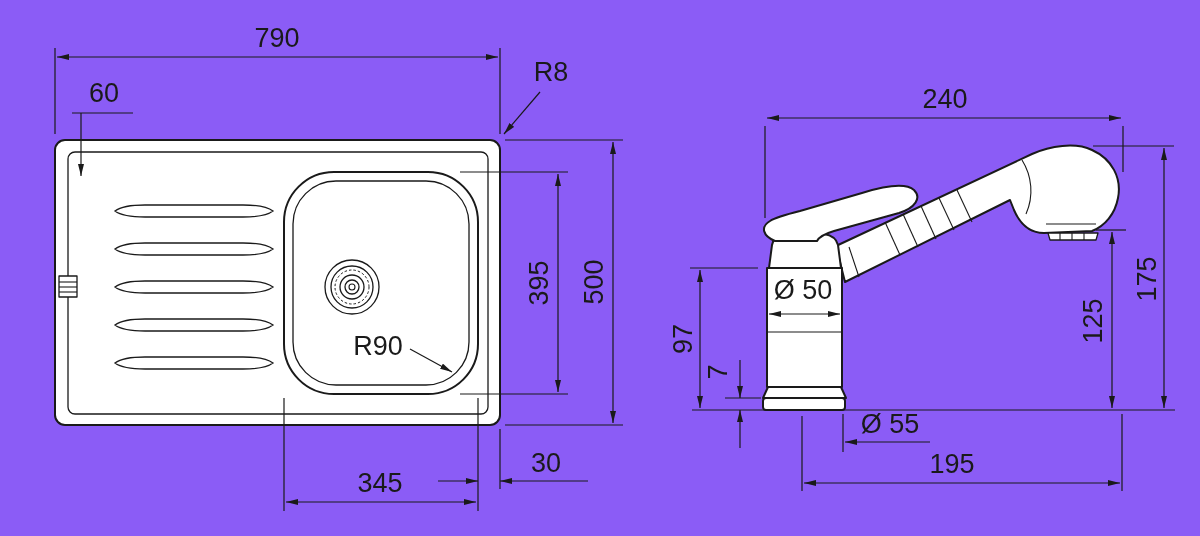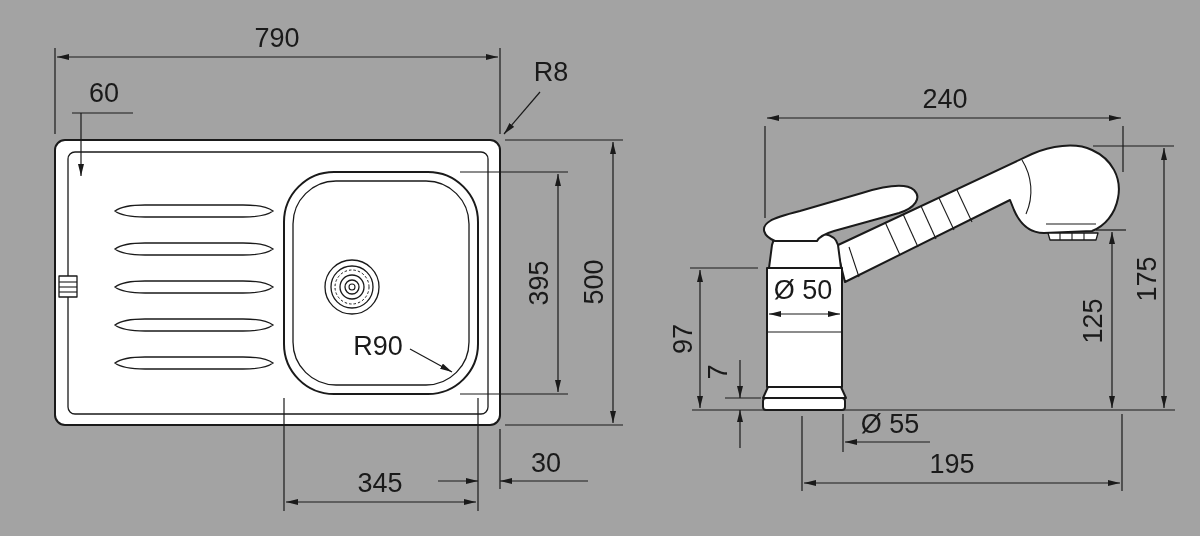--- a/index.html
+++ b/index.html
@@ -1,19 +1,19 @@
 <!DOCTYPE html>
 <html><head>
 <meta charset="utf-8">
 <style>
   html,body{margin:0;padding:0;background:#ffffff;}
   .canvas{
     position:relative;
     width:1200px;height:536px;
-    background:#a3a3a3;
+    background:#8b5cf6;
     font-family:"Liberation Sans", sans-serif;
     overflow:hidden;
   }
   svg{display:block;}
   .outline{fill:#ffffff;stroke:#1a1a1a;stroke-width:2;stroke-linejoin:round;}
   .outline-thin{fill:#ffffff;stroke:#1a1a1a;stroke-width:1.3;stroke-linejoin:round;}
   .inner{fill:none;stroke:#1a1a1a;stroke-width:1.3;}
   .detail{fill:none;stroke:#1a1a1a;stroke-width:1.1;}
   .knurl{fill:none;stroke:#1a1a1a;stroke-width:1;stroke-dasharray:2.5 2;}
   .dim{fill:none;stroke:#1a1a1a;stroke-width:1.2;}

